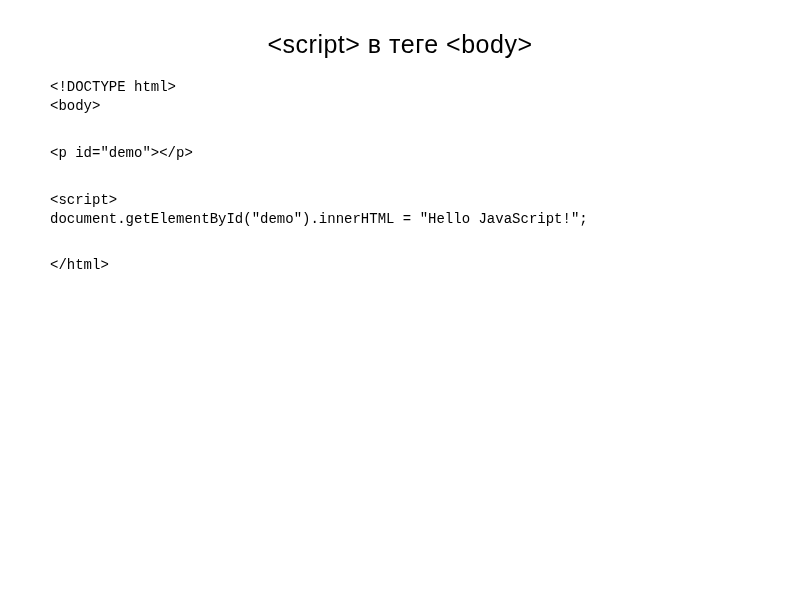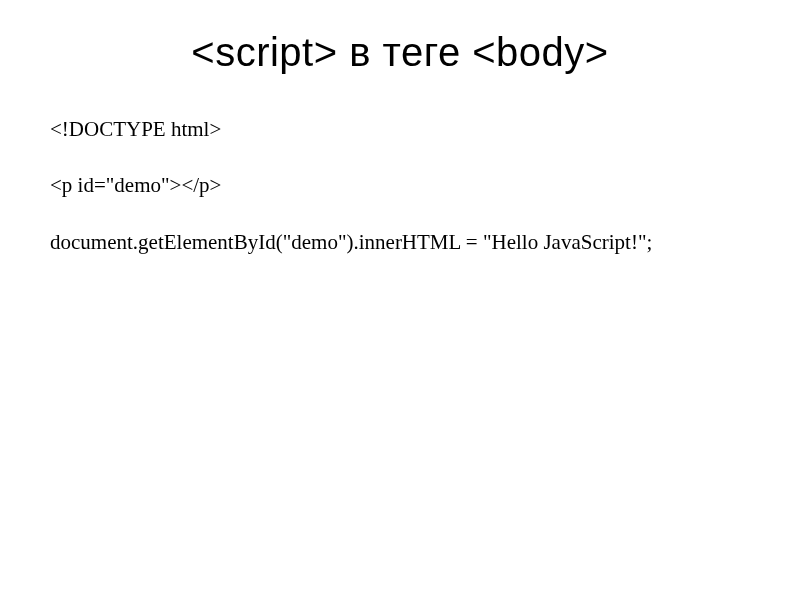--- a/index.html
+++ b/index.html
@@ -9,43 +9,46 @@
     }
     body {
       width: 800px;
       height: 600px;
       background: #ffffff;
       font-family: Arial, Helvetica, sans-serif;
       color: #000000;
       padding: 30px 50px;
     }
     .slide-title {
-      font-size: 40px;
+      font-size: 25px;
       text-align: center;
       font-weight: normal;
-      margin-bottom: 40px;
+      margin-bottom: 19px;
       letter-spacing: 0.5px;
     }
     .code-block {
-      font-size: 21px;
+      font-size: 14px;
       line-height: 1.35;
-      font-family: Liberation Serif, serif;
+      font-family: Liberation Mono, monospace;
     }
     .code-line {
       display: block;
     }
     .blank-line {
       height: 28px;
     }
   </style>
 </head>
 <body>
 
 <h1 class="slide-title">&lt;script&gt; в теге &lt;body&gt;</h1>
 
 <div class="code-block">
   <span class="code-line">&lt;!DOCTYPE html&gt;</span>
+  <span class="code-line">&lt;body&gt;</span>
   <div class="blank-line"></div>
   <span class="code-line">&lt;p id="demo"&gt;&lt;/p&gt;</span>
   <div class="blank-line"></div>
+  <span class="code-line">&lt;script&gt;</span>
   <span class="code-line">document.getElementById("demo").innerHTML = "Hello JavaScript!";</span>
   <div class="blank-line"></div>
+  <span class="code-line">&lt;/html&gt;</span>
 </div>
 
 </body></html>

